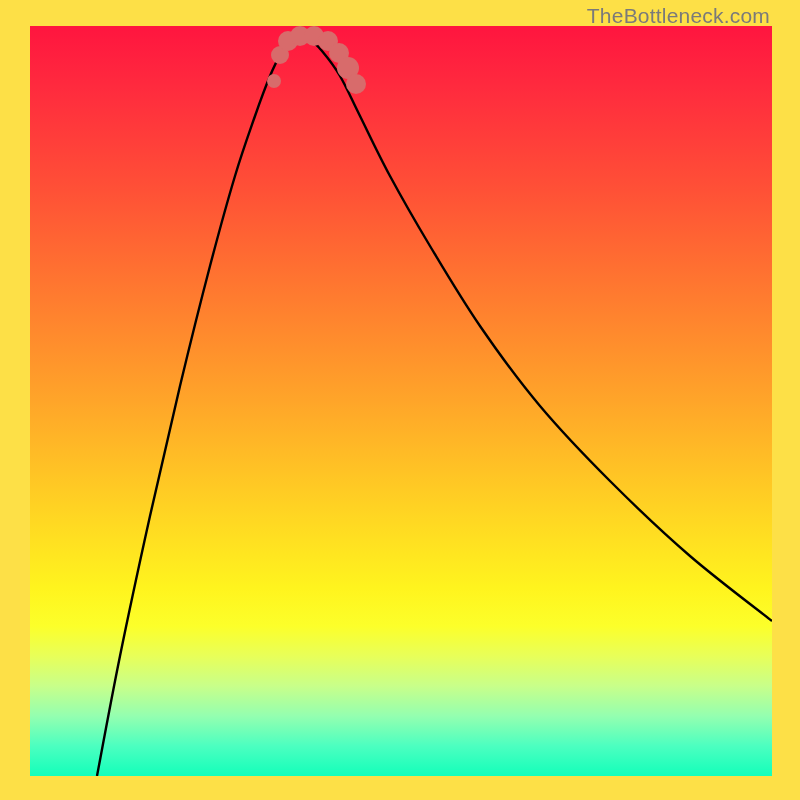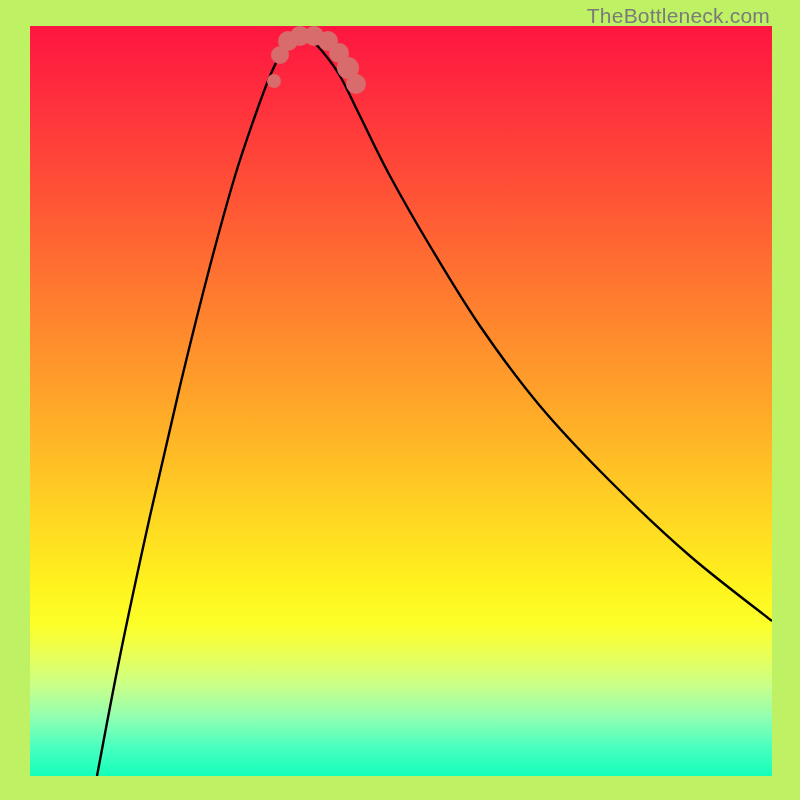--- a/index.html
+++ b/index.html
@@ -10,21 +10,21 @@
     background: #000;
     overflow: hidden;
     font-family: Arial, Helvetica, sans-serif;
   }
   .frame {
     position: absolute;
     left: 0;
     top: 0;
     width: 800px;
     height: 800px;
-    background: #bef264;
+    background: #fde047;
   }
   .plot {
     position: absolute;
     left: 30px;
     top: 26px;
     width: 742px;
     height: 750px;
     background: linear-gradient(to bottom,
       #ff153f 0%,
       #ff2a3e 8%,

